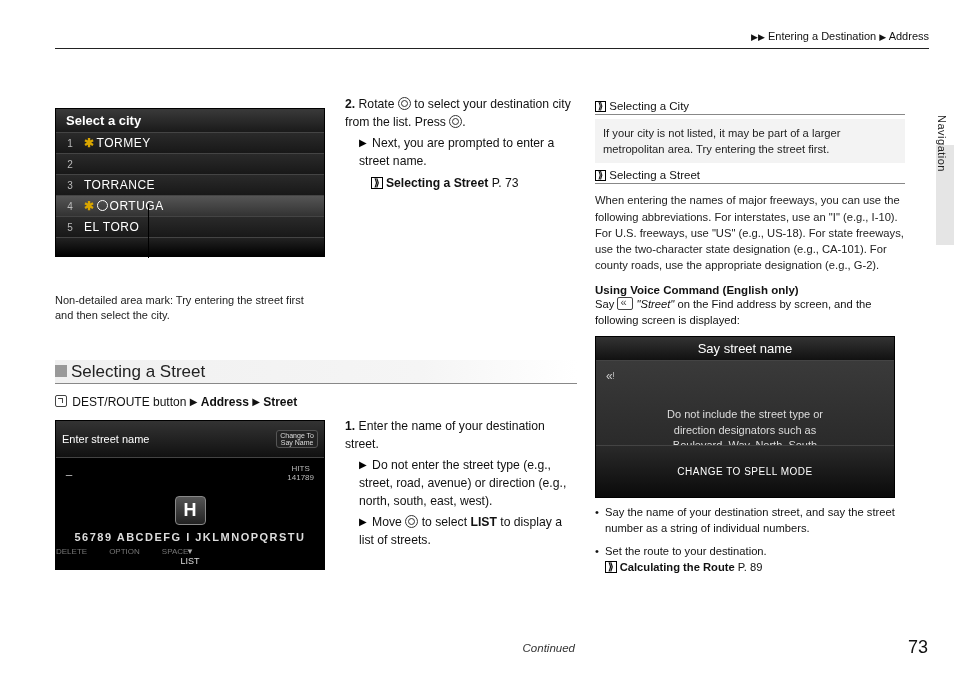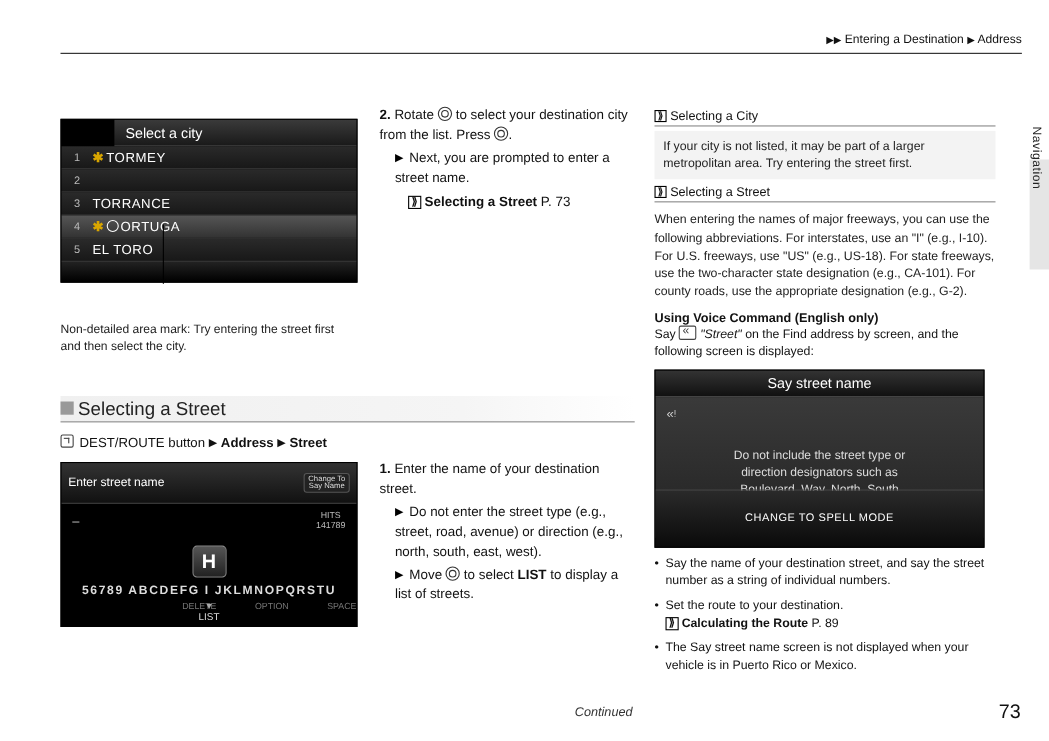--- a/index.html
+++ b/index.html
@@ -82,23 +82,22 @@
     background: #000;
     color: #fff;
     width: 268px;
     font-family: Arial, sans-serif;
     border: 1px solid #000;
   }
   .scr-title {
     background: linear-gradient(#3a3a3a, #1a1a1a);
     padding: 4px 10px;
     font-size: 13px;
-    font-weight: 400;
+    font-weight: 700;
     border-bottom: 1px solid #444;
-    margin-left: 48px;
   }
   .scr-row {
     display: flex;
     align-items: center;
     border-bottom: 1px solid #444;
     height: 20px;
     background: linear-gradient(#2a2a2a, #181818);
     font-size: 12px;
   }
   .scr-row .num {
@@ -259,22 +258,22 @@
   .scr2-alpha {
     font-size:11px;
     letter-spacing:1.5px;
     color:#ddd;
     text-align:center;
     margin-top:6px;
     font-weight:bold;
   }
   .scr2-bot {
     display:flex;
-    justify-content:flex-end;
-    gap: 35px;
+    justify-content:flex-start;
+    gap: 22px;
     margin-top:4px;
     font-size:8px;
     color:#777;
   }
   .scr2-list {
     position:absolute;
     bottom:3px;
     left:0;right:0;
     text-align:center;
     font-size:9px;
@@ -571,18 +570,17 @@
       <div class="vscr-foot">CHANGE TO SPELL MODE</div>
     </div>
 
     <div class="bul">Say the name of your destination street, and say the street number as a string of individual numbers.</div>
     <div class="bul">
       <span>Set the route to your destination.</span><br>
       <span class="xref">⟫</span>
       <b>Calculating the Route</b>
       <span>P. 89</span>
     </div>
-    <div class="bul">The Say street name screen is not displayed when your vehicle is in Puerto Rico or Mexico.</div>
   </div>
 
   <div class="continued">Continued</div>
   <div class="pagenum">73</div>
 </div>
 
 </body></html>

